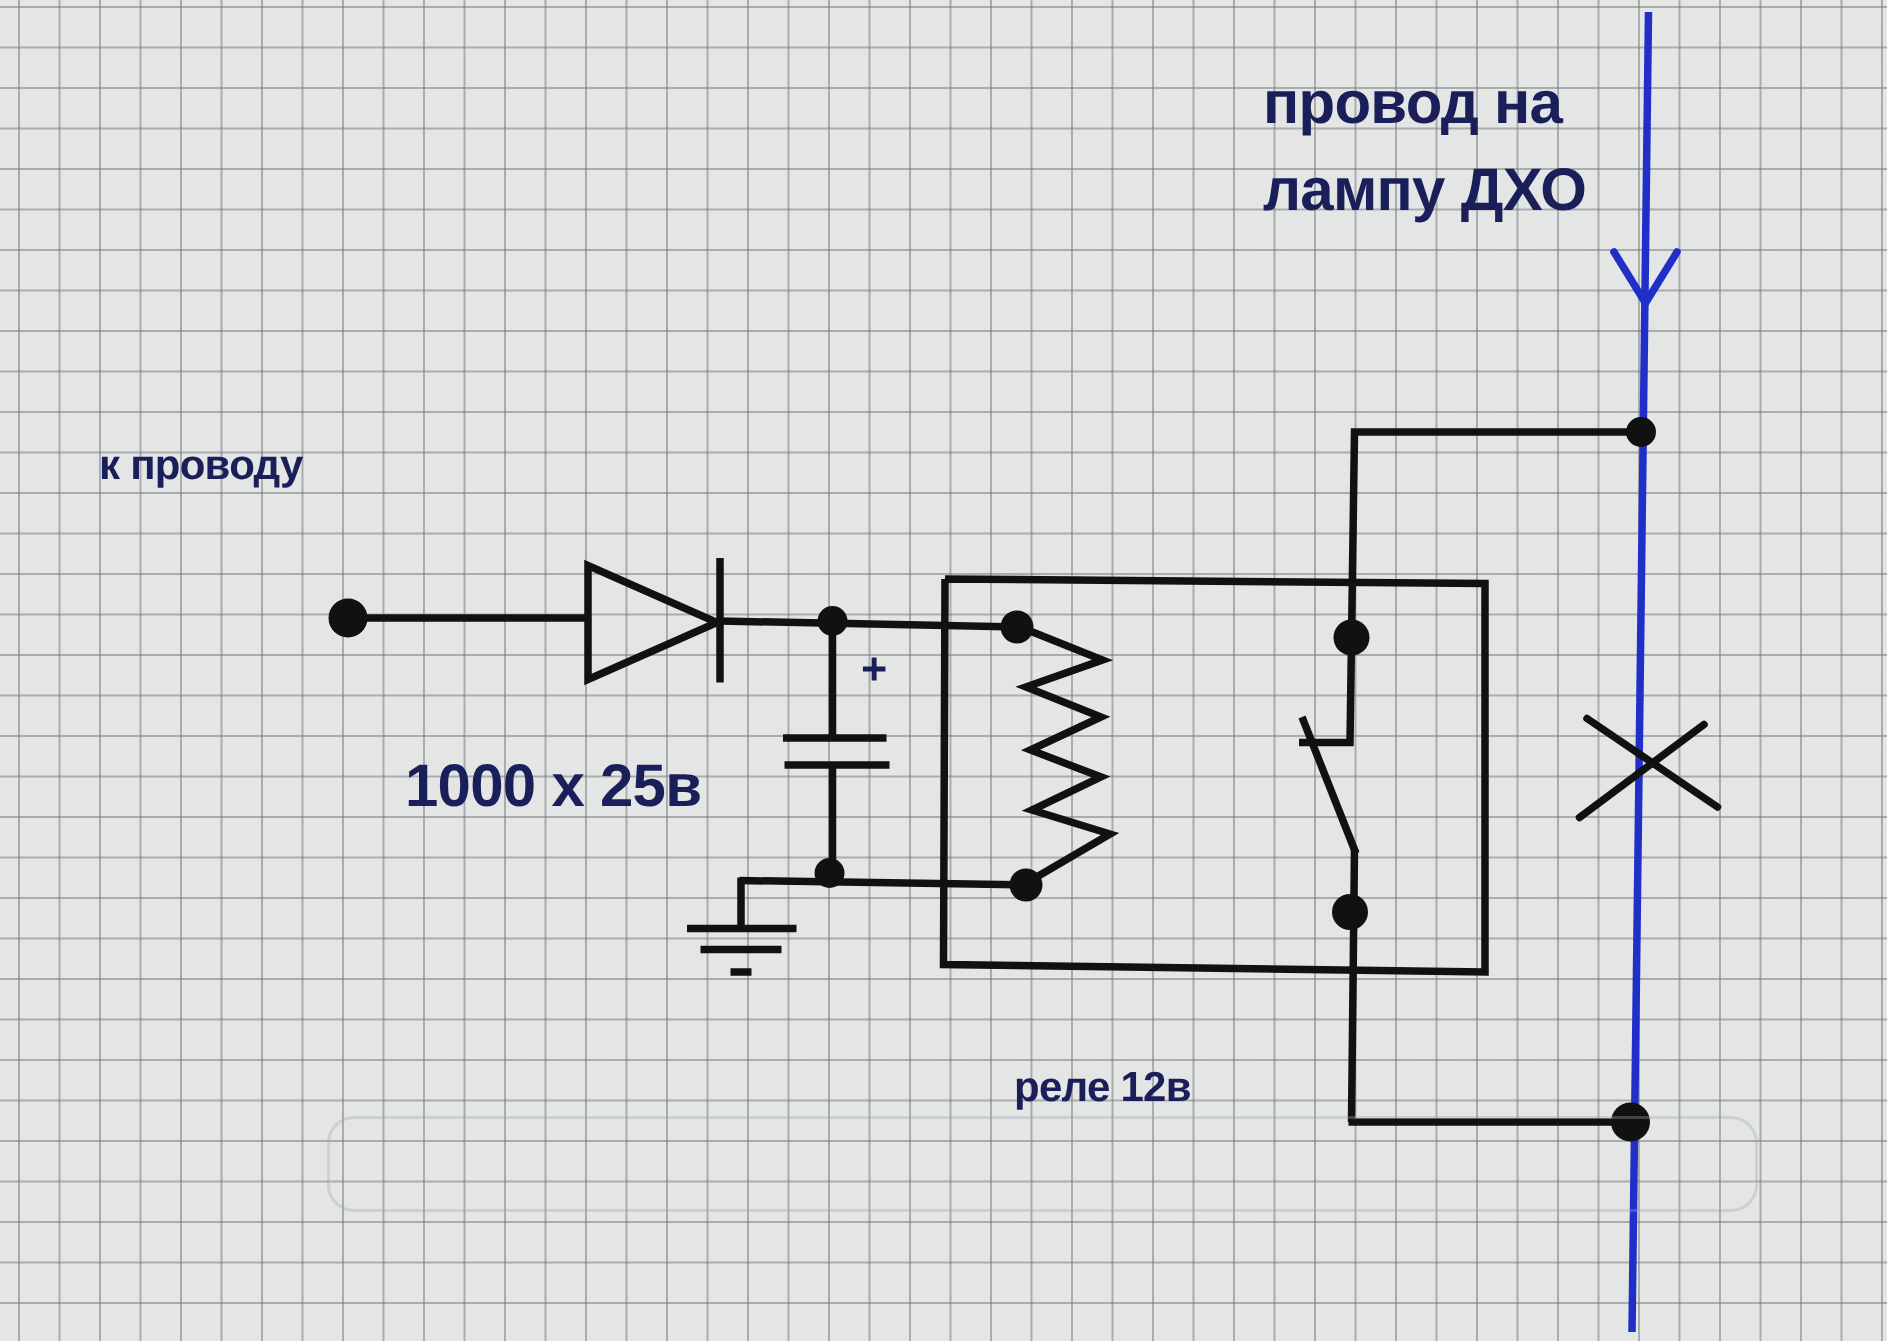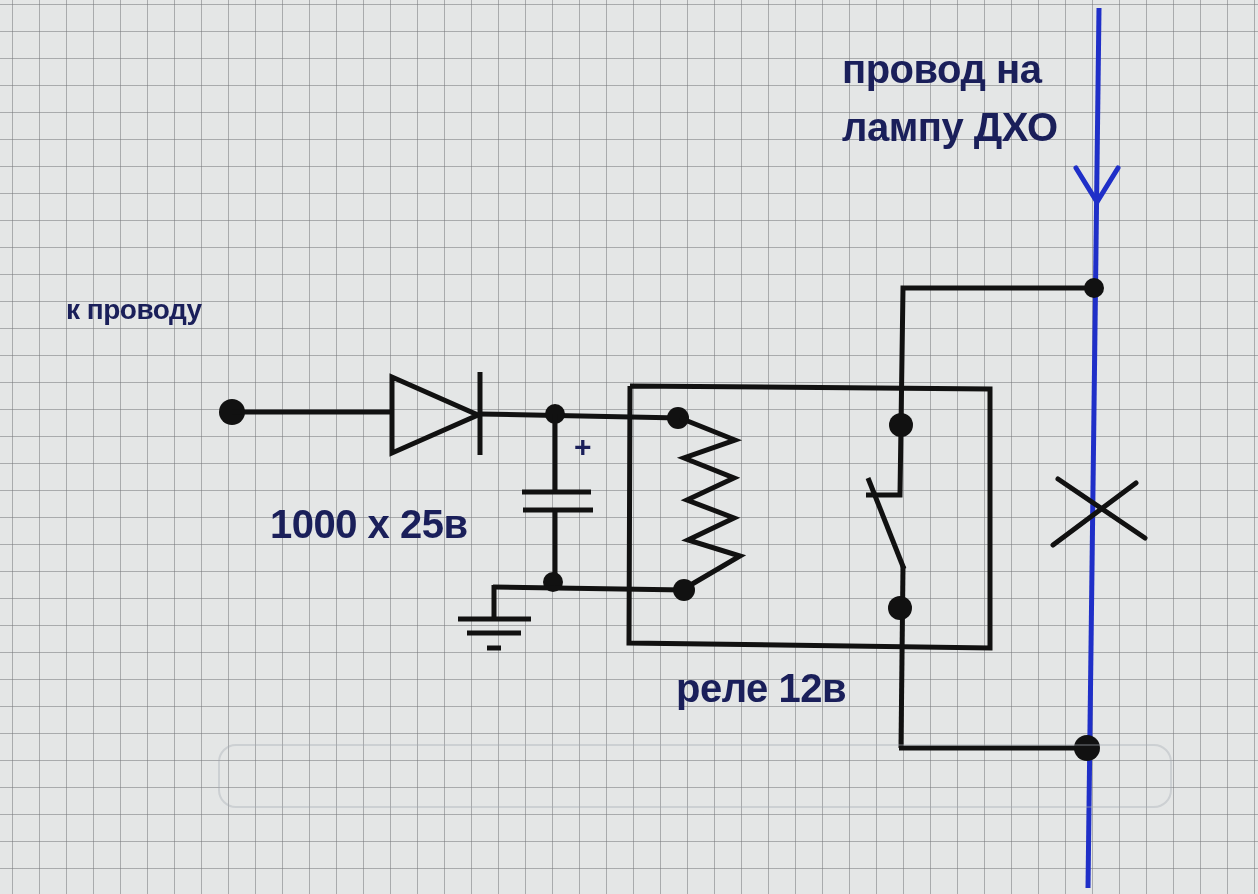--- a/index.html
+++ b/index.html
@@ -16,21 +16,21 @@
   svg.schematic { position: absolute; left: 0; top: 0; }
   .lbl {
     position: absolute; color: #1a1f5a; font-weight: bold;
     font-family: "Liberation Sans", sans-serif; white-space: nowrap;
     letter-spacing: -0.5px;
   }
   #lbl-dho { left: 842px; top: 40px; font-size: 40px; line-height: 58px; }
   #lbl-turn { left: 66px; top: 280px; font-size: 28px; line-height: 60px; }
   #lbl-cap { left: 270px; top: 472px; font-size: 40px; line-height: 48px; margin-top: 28px; }
   #lbl-plus { left: 574px; top: 432px; font-size: 30px; line-height: 30px; }
-  #lbl-relay { left: 676px; top: 664px; font-size: 40px; line-height: 48px; }
+  #lbl-relay { left: 676px; top: 701px; font-size: 28px; line-height: 48px; }
   #watermark {
     position: absolute; left: 218px; top: 744px; width: 950px; height: 60px;
     border: 2px solid rgba(160,165,175,0.35); border-radius: 18px;
     pointer-events: none;
   }
 </style>
 </head>
 <body>
 
 <svg class="schematic" width="1258" height="894" viewBox="0 0 1258 894">

